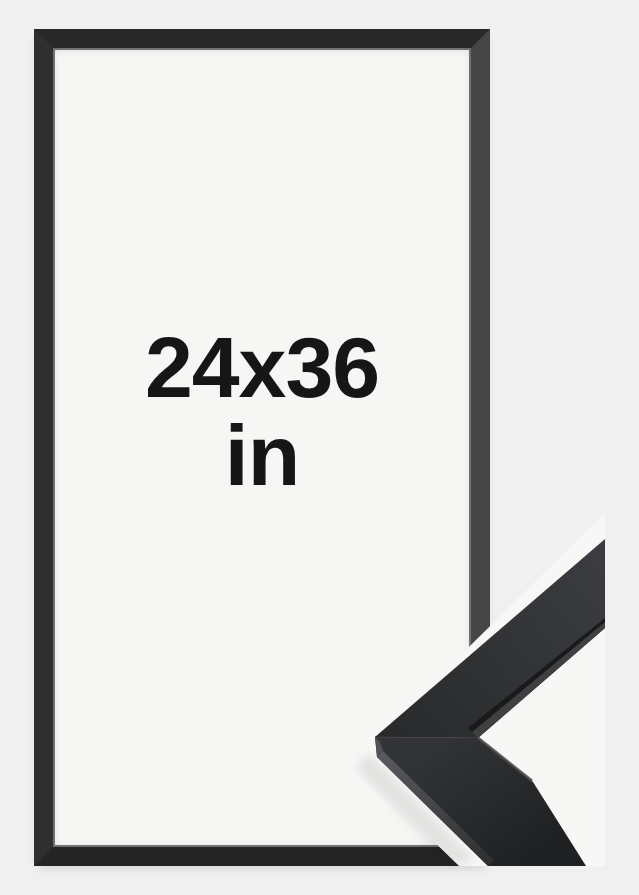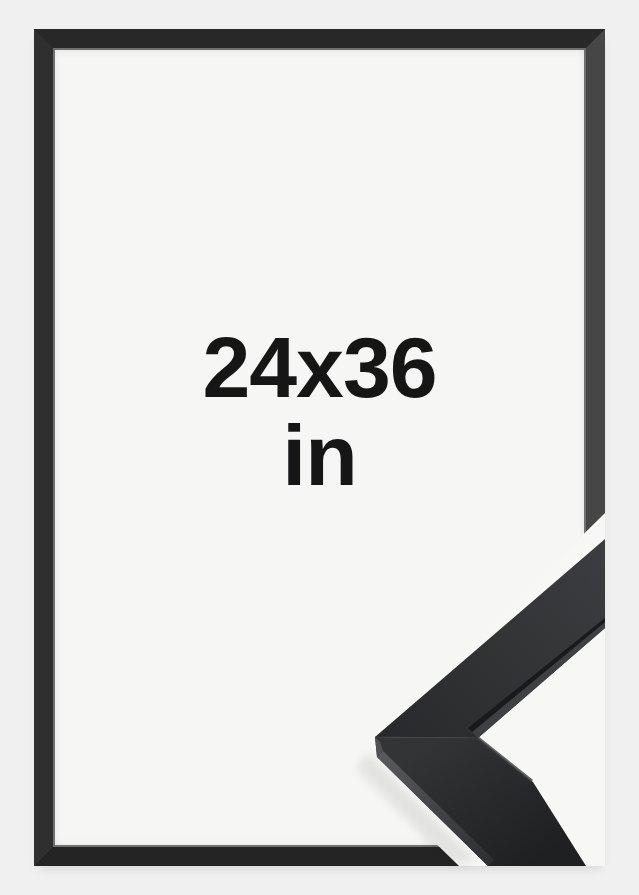--- a/index.html
+++ b/index.html
@@ -16,21 +16,21 @@
   body{font-family:"Liberation Sans","DejaVu Sans",sans-serif;background:#fff;}
   .canvas{
     position:relative;
     width:639px;height:895px;
     background:var(--page-background);
     overflow:hidden;
   }
   .frame{
     position:absolute;
     left:34px;top:29px;
-    width:571px;height:837px;
+    width:456px;height:837px;
     box-sizing:border-box;
     border-style:solid;
     border-width:19px;
     border-top-color:var(--frame-top);
     border-left-color:var(--frame-left);
     border-right-color:var(--frame-right);
     border-bottom-color:var(--frame-bottom);
     background:var(--inner-background);
     box-shadow:0 6px 10px -4px rgba(0,0,0,0.12);
   }

